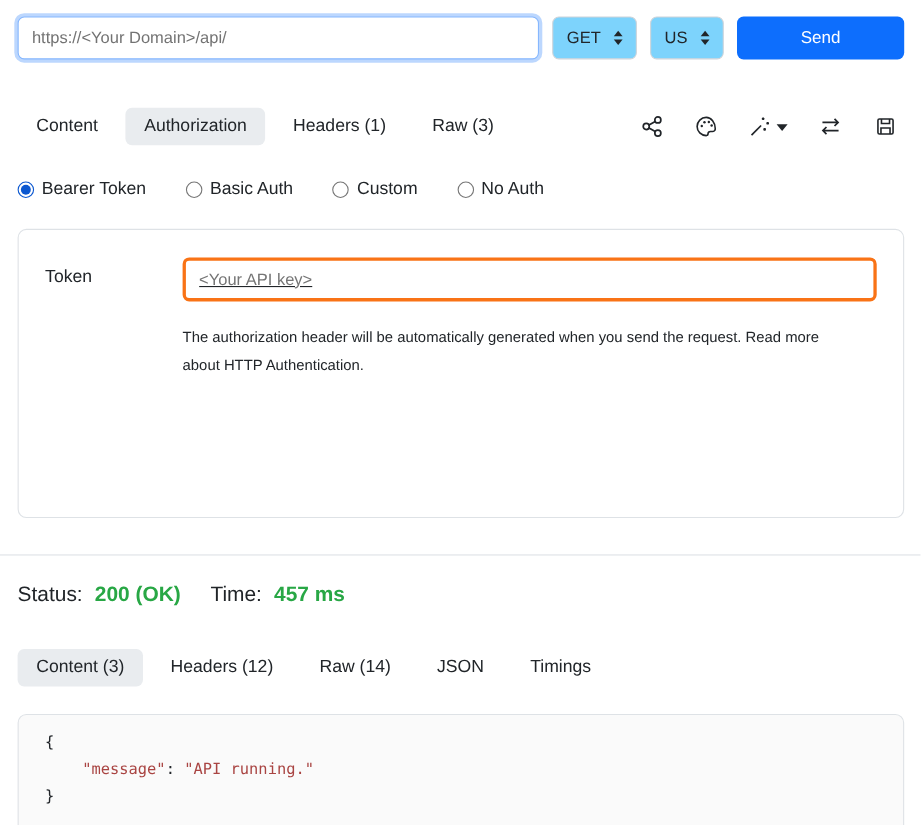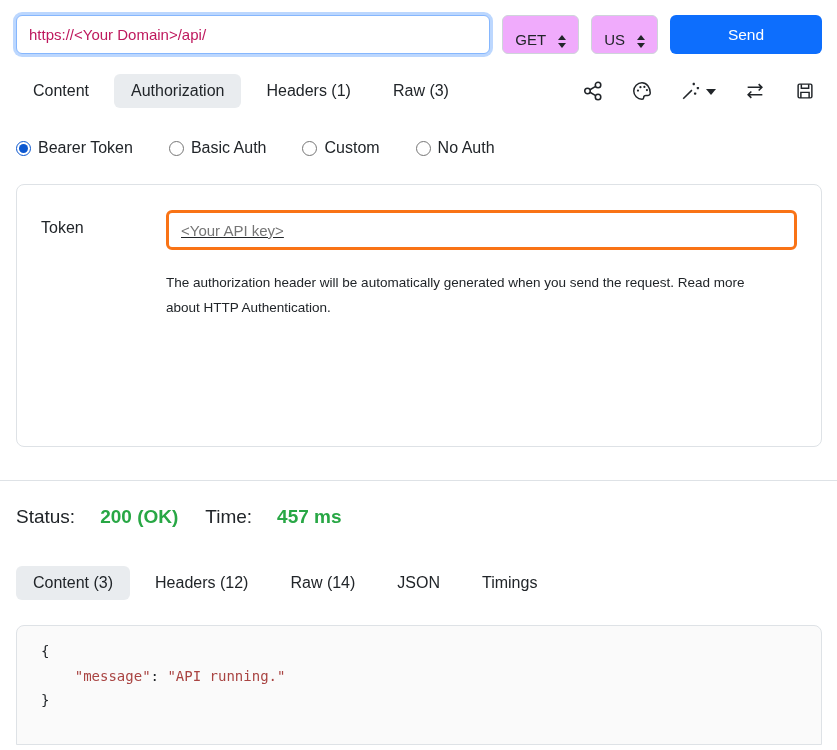--- a/index.html
+++ b/index.html
@@ -13,38 +13,38 @@
   body{
     width:837px;height:750px;overflow:hidden;background:#fff;
     font-family:"Liberation Sans",sans-serif;color:#212529;
   }
   .page{padding:15px 15px 0 16px;}
 
   
   .request-bar{display:flex;gap:12px;align-items:stretch;height:39px;}
   .url-input{
     flex:1;border:1px solid #86b7fe;border-radius:6px;padding:0 12px;
-    font-size:15px;color:#be185d;outline:none;
+    font-size:15px;color:#737373;outline:none;
     box-shadow:0 0 0 3px rgba(13,110,253,.28);
     font-family:"Liberation Sans",sans-serif;
   }
   .select-box{
-    display:flex;align-items:flex-end;gap:12px;border:1px solid #ced4da;
-    border-radius:6px;padding:5px 12px;font-size:15px;background:#f0abfc;cursor:pointer;
+    display:flex;align-items:center;gap:12px;border:1px solid #ced4da;
+    border-radius:6px;padding:5px 12px;font-size:15px;background:#7dd3fc;cursor:pointer;
   }
   .arrows{display:flex;flex-direction:column;gap:3px;}
   .tri-up{width:0;height:0;border-left:4px solid transparent;border-right:4px solid transparent;border-bottom:5px solid #212529;}
   .tri-down{width:0;height:0;border-left:4px solid transparent;border-right:4px solid transparent;border-top:5px solid #212529;}
   .send-btn{
     width:152px;border:none;border-radius:6px;background:var(--accent);
     color:#fff;font-size:15.5px;cursor:pointer;font-family:"Liberation Sans",sans-serif;
   }
 
   
-  .tabs{display:flex;align-items:center;gap:8px;margin-top:20px;}
+  .tabs{display:flex;align-items:center;gap:8px;margin-top:44px;}
   .tabs.response{margin-top:38px;}
   .tab{padding:8px 17px;font-size:16px;border-radius:6px;cursor:pointer;white-space:nowrap;}
   .tab.active{background:var(--active-tab-bg);}
   .toolbar{margin-left:auto;display:flex;align-items:center;gap:27px;padding-right:6px;color:#212529;}
   .tool{display:flex;align-items:center;gap:4px;cursor:pointer;}
   .caret-down{width:0;height:0;border-left:5px solid transparent;border-right:5px solid transparent;border-top:6px solid #212529;margin-top:2px;}
 
   
   .auth-row{display:flex;align-items:center;gap:36px;margin-top:31px;font-size:16px;}
   .auth-opt{display:flex;align-items:center;gap:7px;cursor:pointer;}
@@ -66,21 +66,21 @@
     text-decoration:underline;
   }
   .token-input::placeholder,.url-input::placeholder{color:#757575;opacity:1;}
   .help{margin-top:20px;font-size:13.5px;line-height:25px;max-width:580px;color:#212529;}
 
   
   .divider{border:none;border-top:1px solid #dee2e6;margin:33px -15px 0 -16px;}
 
   
   .status-bar{margin-top:25px;display:flex;align-items:baseline;gap:27px;font-size:19px;}
-  .status-item{display:flex;gap:25px;align-items:flex-start;}
+  .status-item{display:flex;gap:11px;align-items:flex-start;}
   .status-value{color:var(--success);font-weight:700;}
 
   
   .response-panel{
     margin-top:25px;border:1px solid #dee2e6;border-radius:8px 8px 0 0;
     background:#fafafa;height:120px;padding:13px 16px 0 24px;
   }
   .code{
     margin:0;font-family:"DejaVu Sans Mono",monospace;font-size:14px;
     line-height:24.5px;color:#212529;

